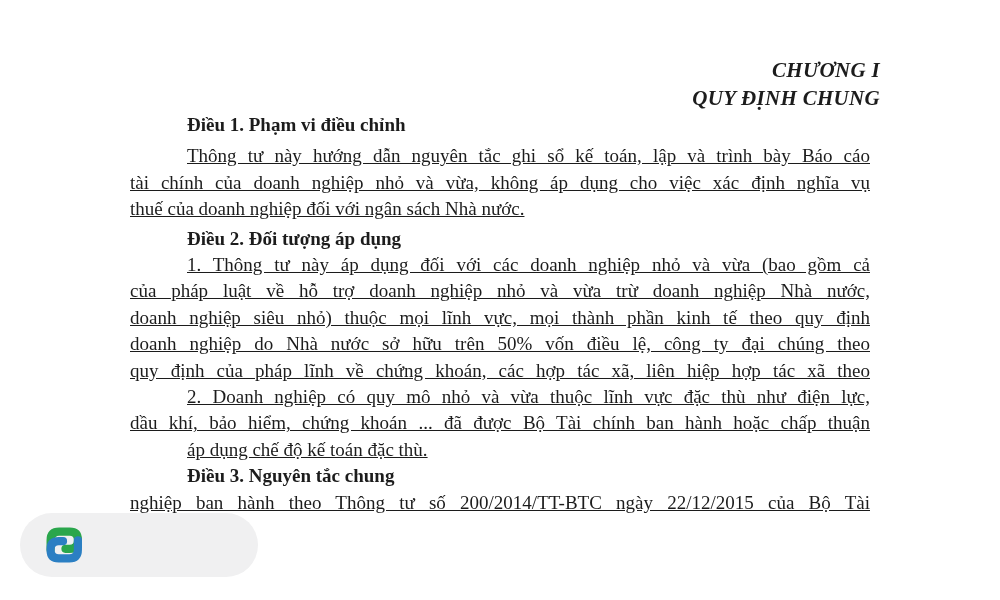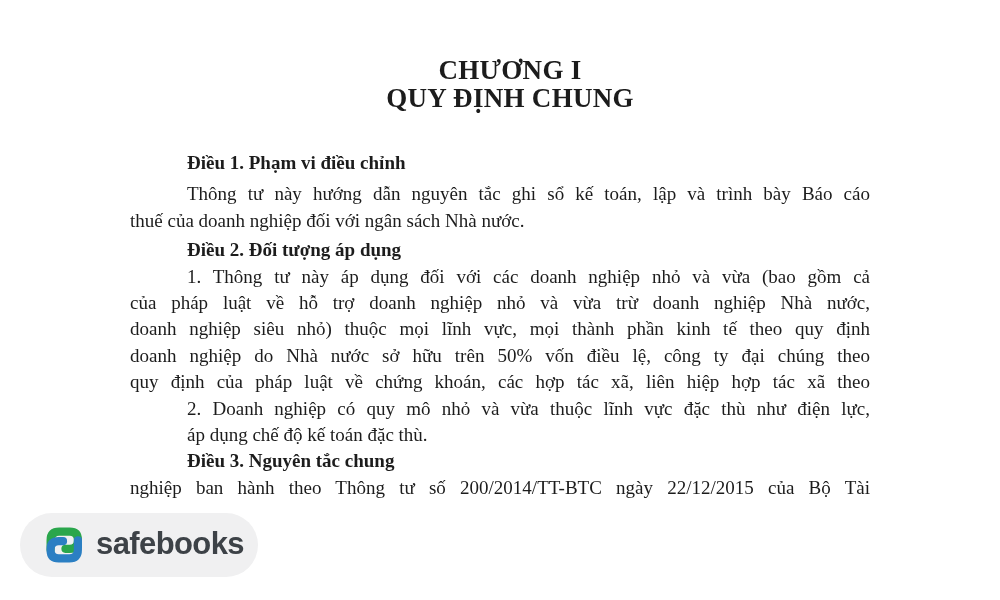--- a/index.html
+++ b/index.html
@@ -6,30 +6,30 @@
   html, body { width: 1000px; height: 600px; overflow: hidden; background: #ffffff; }
   .page {
     position: relative; width: 1000px; height: 600px; background: #ffffff; overflow: hidden;
     font-family: "Liberation Serif", "DejaVu Serif", serif; color: #1c1c1c;
   }
   .doc {
     position: absolute; left: 130px; top: 0; width: 740px;
     font-size: 19px; line-height: 26.4px;
   }
   .ch {
-    text-align: center; font-weight: bold; font-size: 27px; line-height: 28px;
-    letter-spacing: 0.3px; transform: translateX(10px);
+    text-align: right; font-weight: bold; font-size: 21px; line-height: 28px;
+    letter-spacing: 0.3px; transform: translateX(10px); font-style: italic;
   }
   .ch1 { margin-top: 56px; }
   .ch2 { }
   .art { font-weight: bold; padding-left: 57px; }
-  .a1 { margin-top: 38px; }
+  .a1 { }
   .a2 { margin-top: 3px; font-family: Liberation Serif, serif; }
   .a3 { margin-top: 0; }
-  .ln { text-align: justify; text-align-last: justify; white-space: normal; }
+  .ln { text-align: justify; text-align-last: justify; white-space: normal; text-decoration: underline; }
   .ln.end { text-align-last: left; }
   .ln.first { padding-left: 57px; }
   .mt5 { margin-top: 5px; }
   .mt6 { }
   .mt2 { margin-top: 2px; }
   
   .pill {
     position: absolute; left: 20px; top: 513px; width: 238px; height: 64px;
     background: #f0f0f1; border-radius: 32px; z-index: 5;
     display: flex; align-items: center; padding-left: 21px;
@@ -46,38 +46,39 @@
 
 <div class="page">
 
   <div class="doc">
 
     <div class="ch ch1">CHƯƠNG I</div>
     <div class="ch ch2">QUY ĐỊNH CHUNG</div>
 
     <div class="art a1">Điều 1. Phạm vi điều chỉnh</div>
     <div class="ln first mt5">Thông tư này hướng dẫn nguyên tắc ghi sổ kế toán, lập và trình bày Báo cáo</div>
+    <div class="ln">tài chính của doanh nghiệp nhỏ và vừa, không áp dụng cho việc xác định nghĩa vụ</div>
     <div class="ln end">thuế của doanh nghiệp đối với ngân sách Nhà nước.</div>
 
     <div class="art a2">Điều 2. Đối tượng áp dụng</div>
     <div class="ln first mt6">1. Thông tư này áp dụng đối với các doanh nghiệp nhỏ và vừa (bao gồm cả</div>
     <div class="ln">của pháp luật về hỗ trợ doanh nghiệp nhỏ và vừa trừ doanh nghiệp Nhà nước,</div>
     <div class="ln">doanh nghiệp siêu nhỏ) thuộc mọi lĩnh vực, mọi thành phần kinh tế theo quy định</div>
     <div class="ln">doanh nghiệp do Nhà nước sở hữu trên 50% vốn điều lệ, công ty đại chúng theo</div>
-    <div class="ln">quy định của pháp luật về chứng khoán, các hợp tác xã, liên hiệp hợp tác xã theo</div>
+    <div class="ln">quy định của pháp lĩnh về chứng khoán, các hợp tác xã, liên hiệp hợp tác xã theo</div>
 
     <div class="ln first">2. Doanh nghiệp có quy mô nhỏ và vừa thuộc lĩnh vực đặc thù như điện lực,</div>
+    <div class="ln">dầu khí, bảo hiểm, chứng khoán ... đã được Bộ Tài chính ban hành hoặc chấp thuận</div>
     <div class="ln first end">áp dụng chế độ kế toán đặc thù.</div>
 
     <div class="art a3">Điều 3. Nguyên tắc chung</div>
     <div class="ln">nghiệp ban hành theo Thông tư số 200/2014/TT-BTC ngày 22/12/2015 của Bộ Tài</div>
 
   </div>
 
   <div class="pill">
     <svg viewBox="0 0 48 48" aria-hidden="true">
       <path d="M10 29 L10 19 Q10 10 19 10 L30 10 Q38.5 10 38.5 18.5 L38.5 19.5 Q38.5 28 30 28 L25.5 28" fill="none" stroke="#2aa64c" stroke-width="8.5" stroke-linecap="round" stroke-linejoin="round"></path>
       <path d="M10 29 L10 19 Q10 10 19 10 L30 10 Q38.5 10 38.5 18.5 L38.5 19.5 Q38.5 28 30 28 L25.5 28" fill="none" stroke="#2b7fc3" stroke-width="8.5" stroke-linecap="round" stroke-linejoin="round" transform="rotate(180 24.25 24)"></path>
     </svg>
-    <span class="brand-text">safebooks</span>
   </div>
 
 </div>
 
 </body></html>

